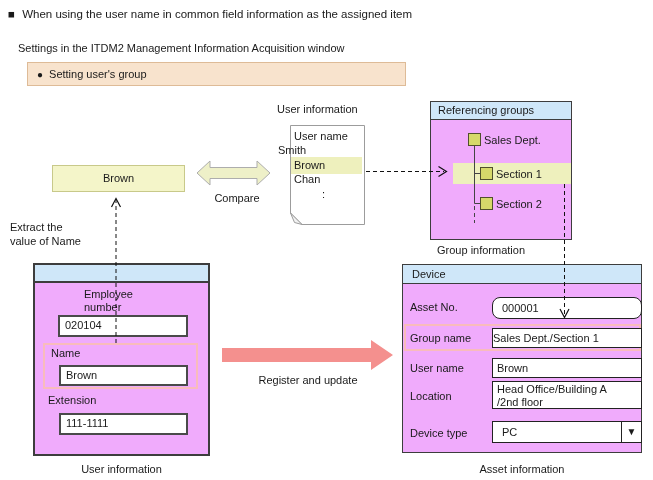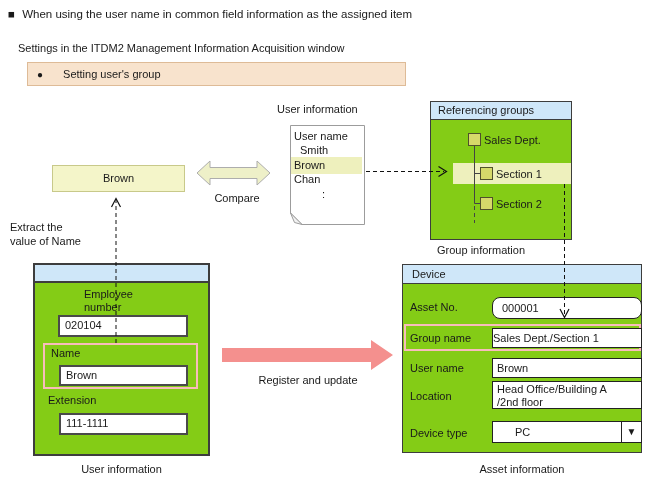--- a/index.html
+++ b/index.html
@@ -2,21 +2,21 @@
 <html><head>
 <meta charset="utf-8">
 <style>
   html,body{margin:0;padding:0;background:#fff;}
   body{font-family:"Liberation Sans",sans-serif;color:#1a1a1a;}
   #canvas{position:relative;width:653px;height:480px;background:#fff;overflow:hidden;font-size:11px;}
   #canvas *{box-sizing:border-box;}
   .abs{position:absolute;}
   .txt{position:absolute;white-space:nowrap;line-height:13px;}
   .svglayer{position:absolute;left:0;top:0;pointer-events:none;}
-  .win{position:absolute;background:#84cc16;}
+  .win{position:absolute;background:#f0abfc;}
   .titlebar{position:absolute;left:0;top:0;right:0;background:#cfe7f9;}
   .field{position:absolute;background:#fff;border:2px solid #4a4a4a;padding-left:5px;overflow:hidden;}
   .dfield{position:absolute;background:#fff;border:1px solid #222;overflow:hidden;}
   .pinkbox{position:absolute;border:2px solid #f8bcbc;}
   .hl{position:absolute;background:#eef0bd;}
   .sq{position:absolute;width:13px;height:13px;background:#d6d96a;border:1px solid #50502c;}
   .center{text-align:center;}
 </style>
 </head>
 <body>
@@ -31,36 +31,36 @@
   </svg>
 
   <div class="txt" style="left:8px;top:8px;font-size:11.5px;">
     <span>■</span>
     <span style="margin-left:4px;">When using the user name in common field information as the assigned item</span>
   </div>
 
   <div class="txt" style="left:18px;top:42px;">Settings in the ITDM2 Management Information Acquisition window</div>
   <div class="abs" style="left:27px;top:62px;width:379px;height:24px;background:#f8e3cd;border:1px solid #debb97;display:flex;align-items:center;padding-left:9px;">
     <span style="font-size:10px;">●</span>
-    <span style="margin-left:20px;">Setting user's group</span>
+    <span style="margin-left:6px;">Setting user's group</span>
   </div>
 
   <div class="abs center" style="left:52px;top:165px;width:133px;height:27px;background:#f4f5c9;border:1px solid #c8c98a;line-height:25px;">Brown</div>
 
   <div class="txt center" style="left:201px;top:192px;width:72px;">Compare</div>
 
   <div class="abs" style="left:10px;top:221px;line-height:13.5px;">
     <div>Extract the</div>
     <div>value of Name</div>
   </div>
 
   <div class="txt" style="left:277px;top:103px;">User information</div>
   <div class="hl" style="left:291px;top:157px;width:71px;height:17px;"></div>
   <div class="txt" style="left:294px;top:130px;">User name</div>
-  <div class="txt" style="left:300px;top:144px;">Smith</div>
+  <div class="txt" style="left:278px;top:144px;">Smith</div>
   <div class="txt" style="left:294px;top:159px;">Brown</div>
   <div class="txt" style="left:294px;top:173px;">Chan</div>
   <div class="txt" style="left:322px;top:188px;">:</div>
 
   <div class="win" style="left:430px;top:101px;width:142px;height:139px;border:1px solid #3d3d3d;">
     <div class="titlebar" style="height:18px;line-height:17px;border-bottom:1px solid #3d3d3d;padding-left:7px;">Referencing groups</div>
   </div>
   <div class="hl" style="left:453px;top:163px;width:118px;height:21px;"></div>
   <div class="sq" style="left:468px;top:133px;"></div>
   <div class="sq" style="left:480px;top:167px;"></div>
@@ -93,21 +93,21 @@
   <div class="txt" style="left:410px;top:332px;">Group name</div>
   <div class="dfield" style="left:492px;top:328px;width:150px;height:20px;line-height:18px;">Sales Dept./Section 1</div>
   <div class="txt" style="left:410px;top:362px;">User name</div>
   <div class="dfield" style="left:492px;top:358px;width:150px;height:20px;line-height:18px;padding-left:4px;">Brown</div>
   <div class="txt" style="left:410px;top:390px;">Location</div>
   <div class="dfield" style="left:492px;top:381px;width:150px;height:28px;padding:1px 0 0 4px;line-height:12.5px;">
     <div>Head Office/Building A</div>
     <div>/2nd floor</div>
   </div>
   <div class="txt" style="left:410px;top:427px;">Device type</div>
-  <div class="dfield" style="left:492px;top:421px;width:150px;height:22px;line-height:20px;padding-left:22px;">
+  <div class="dfield" style="left:492px;top:421px;width:150px;height:22px;line-height:20px;padding-left:9px;">
     <span>PC</span>
     <span class="abs" style="right:0;top:0;width:20px;height:100%;border-left:1px solid #222;text-align:center;font-size:10px;line-height:19px;padding:0;">
       <span>▼</span>
     </span>
   </div>
   <div class="txt center" style="left:402px;top:463px;width:240px;">Asset information</div>
 
   <svg class="svglayer" width="653" height="480">
 
     <path d="M474.5,146 V203.5" stroke="#444" stroke-width="1" fill="none"></path>

